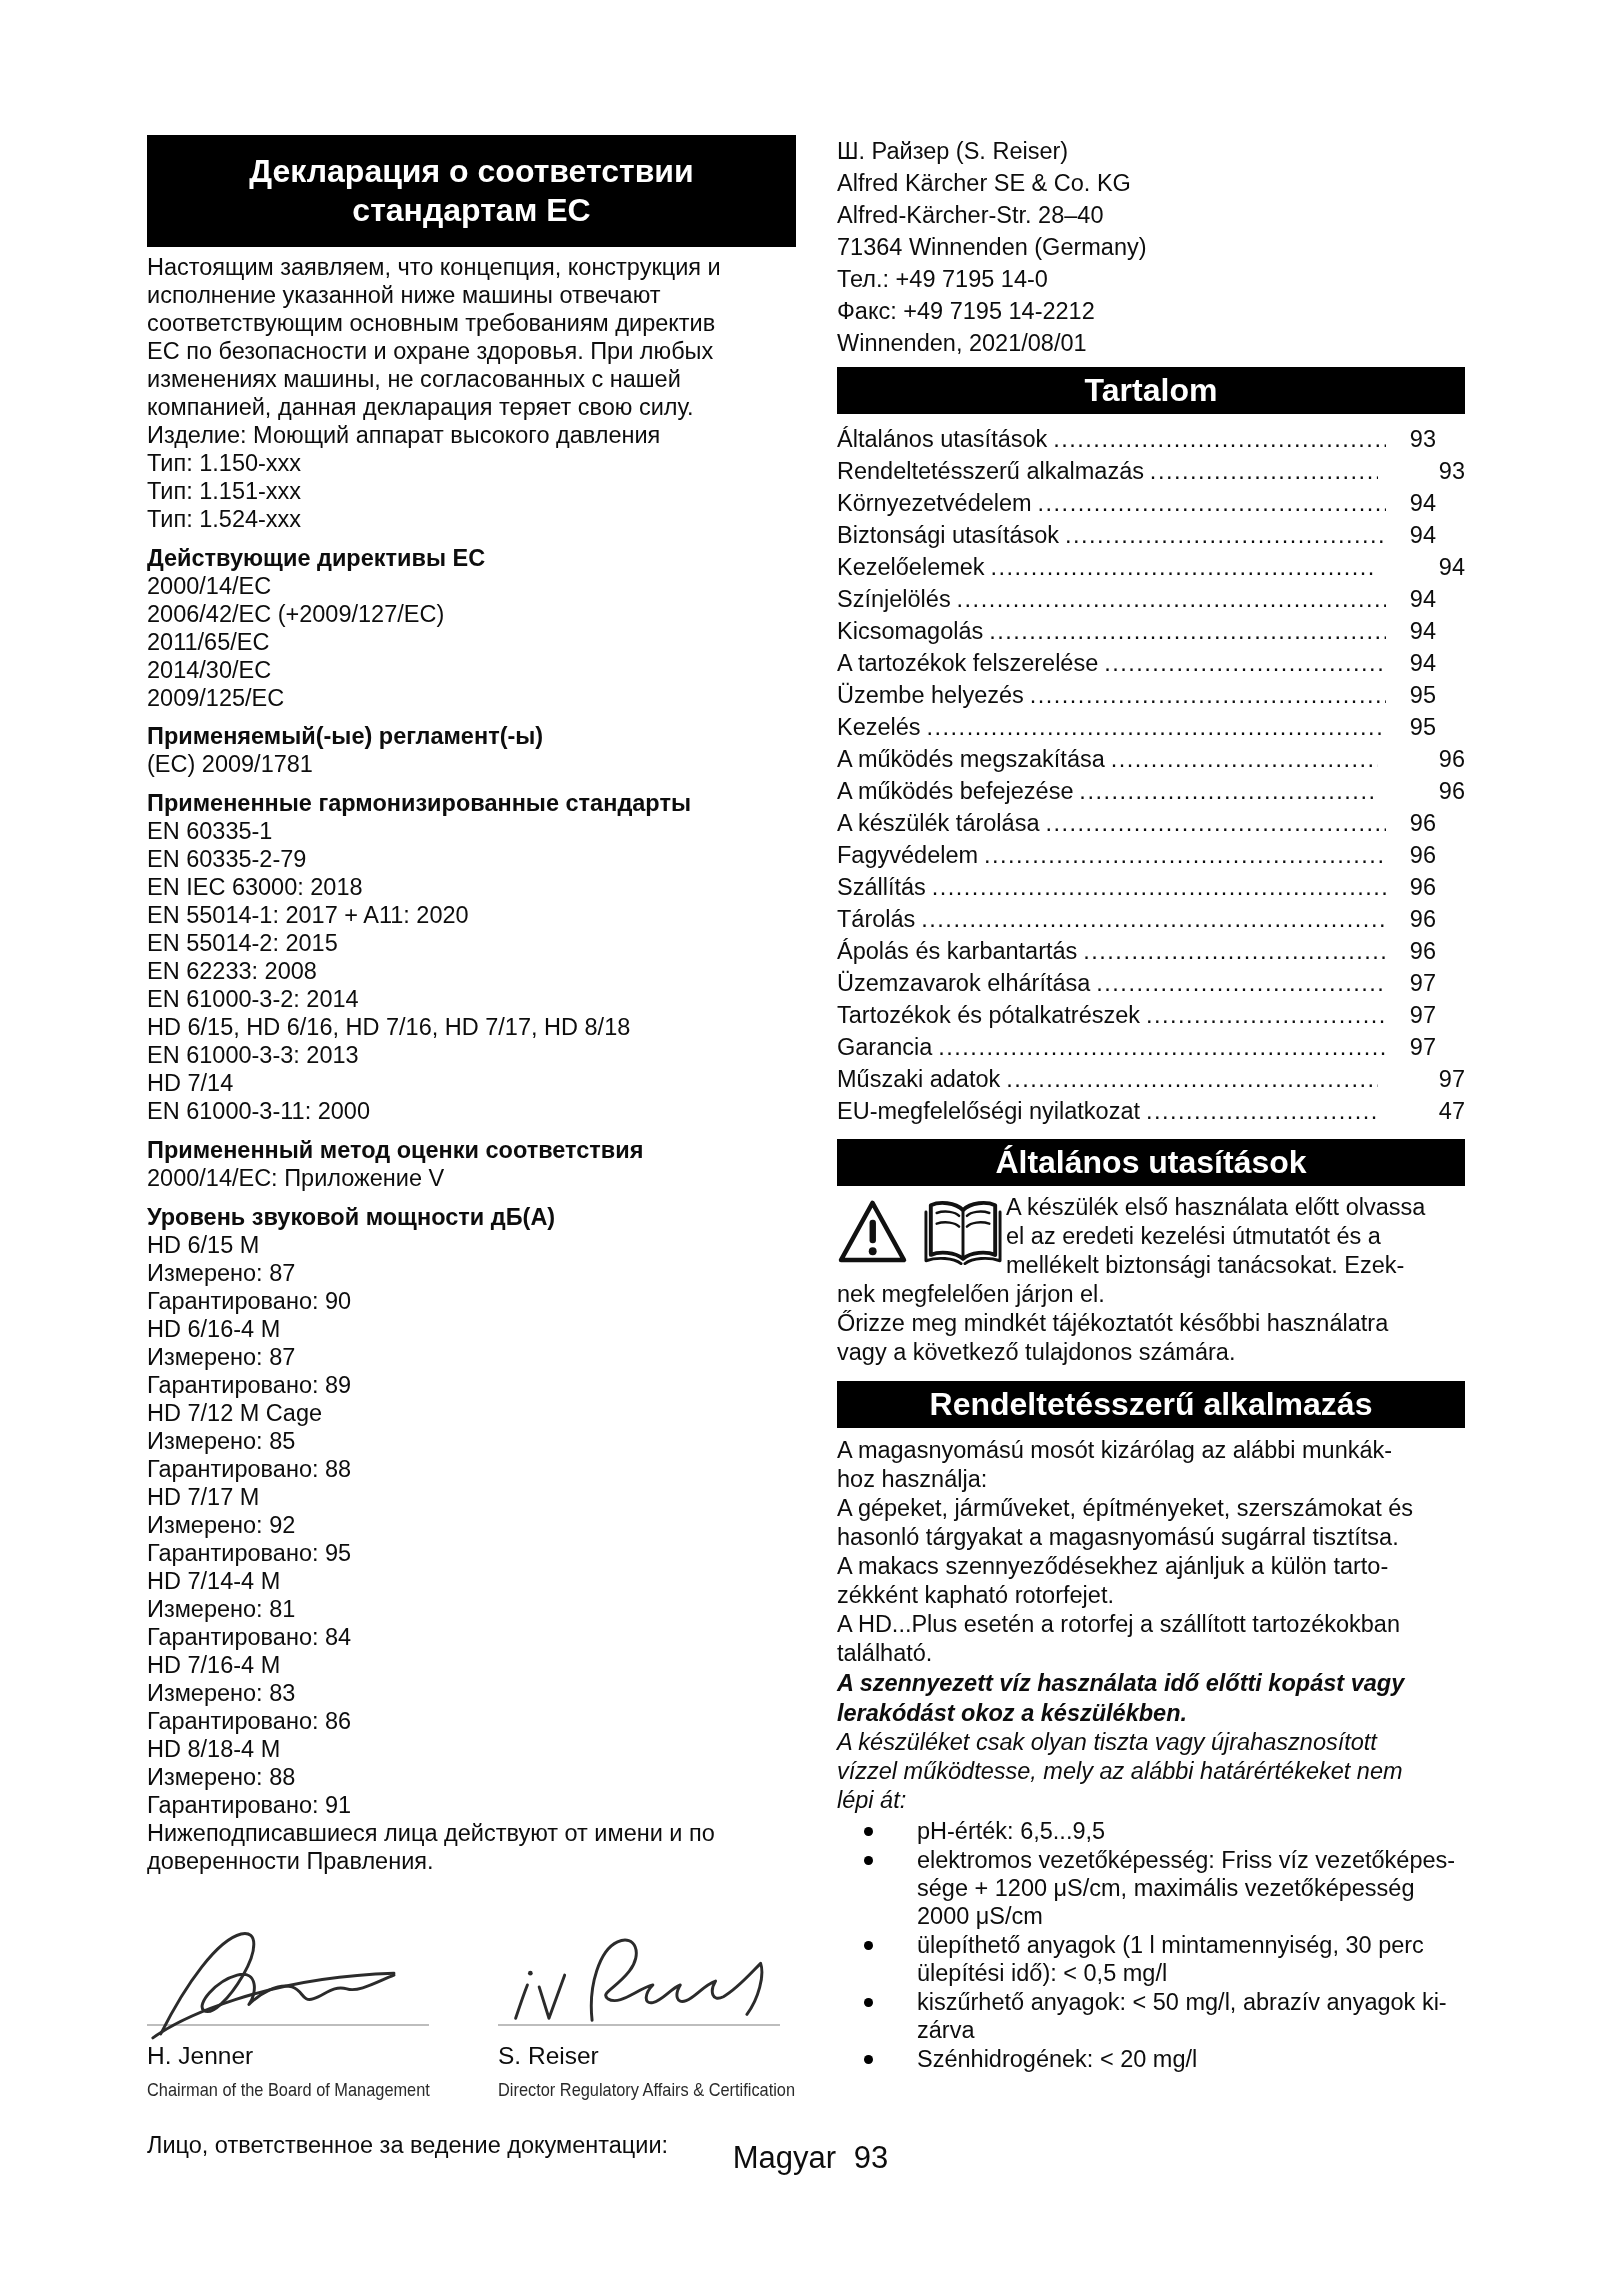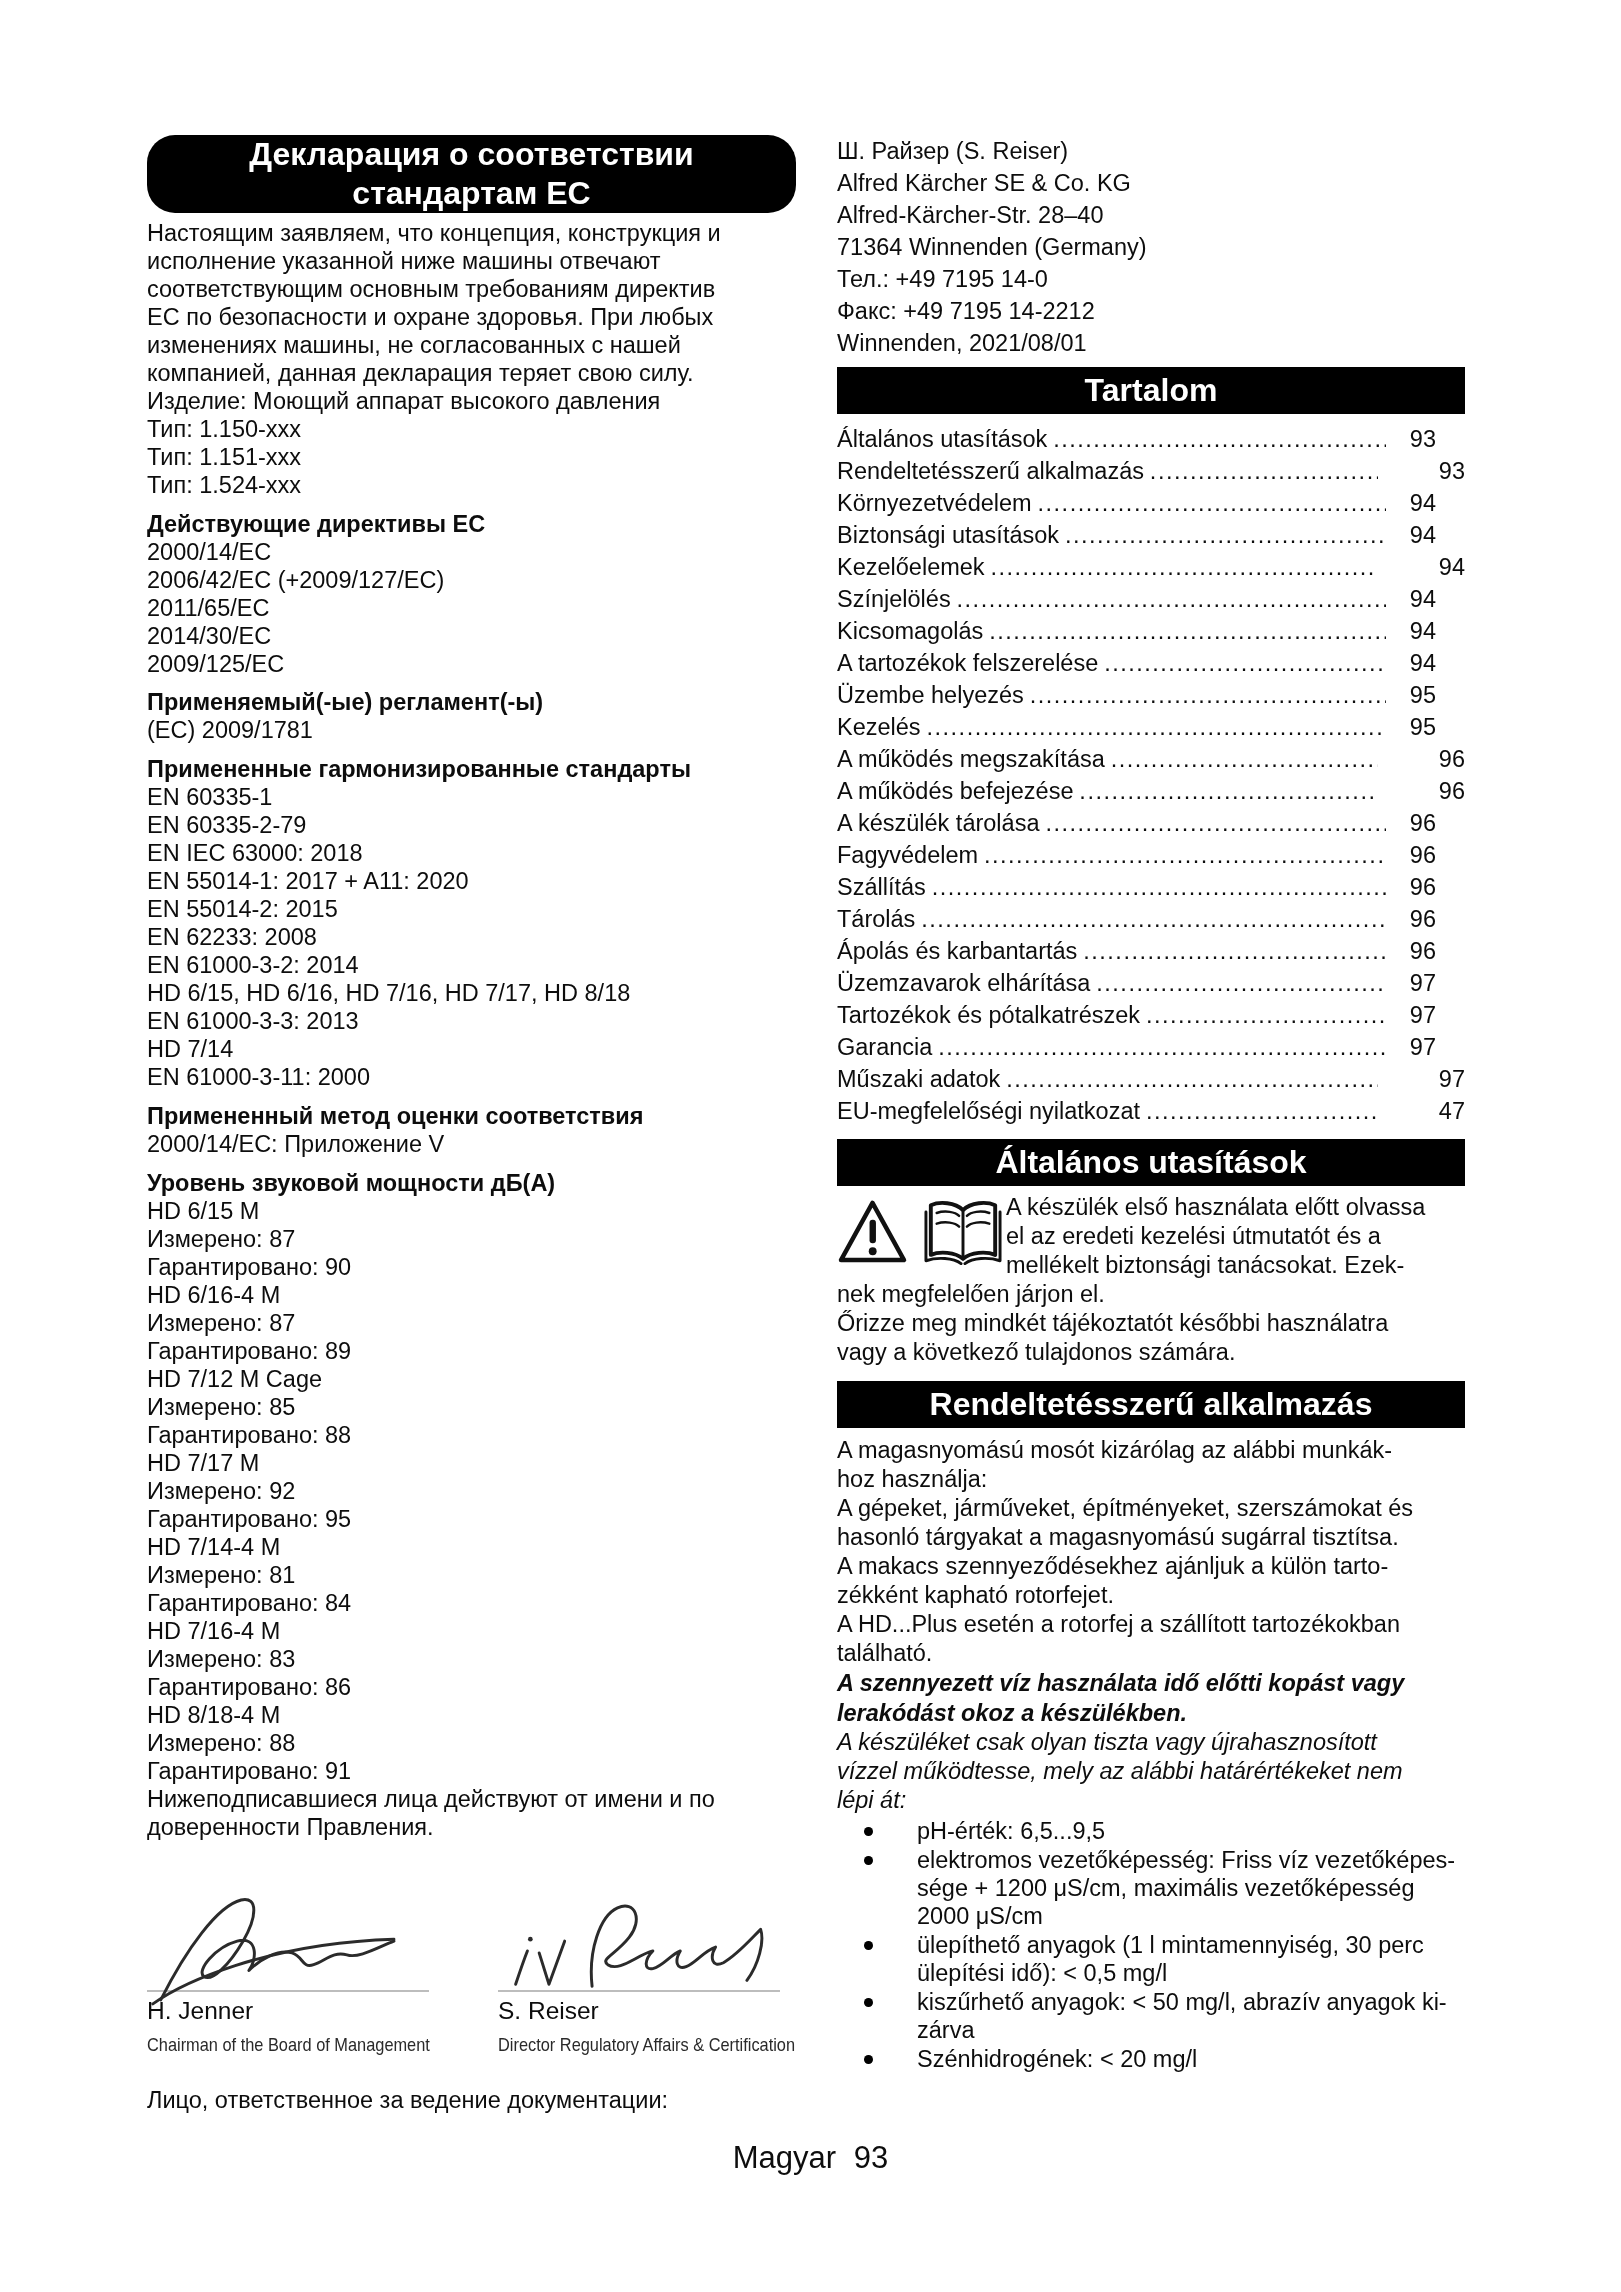--- a/index.html
+++ b/index.html
@@ -18,31 +18,31 @@
     gap:41px;
   }
   .col-left{width:649px;flex:0 0 649px;}
   .col-right{width:628px;flex:0 0 628px;}
   .prel{white-space:pre-line;}
   
   .bar{
     background:#000;color:#fff;font-weight:bold;
     text-align:center;font-size:32px;
   }
-  .bar.two-line{line-height:39px;padding:0 0;border-radius:28px;}
+  .bar.two-line{line-height:39px;padding:17px 0;}
   .bar.one-line{line-height:47px;height:47px;text-align:center;}
   
   .col-left{line-height:28px;}
   .decl-body{margin-top:5.9px;}
   .subhead{font-weight:bold;margin-top:10.8px;}
   .sig-row{display:flex;gap:57px;margin-top:49px;}
   .sig{width:294px;}
   .sig svg{display:block;height:116px;width:100%;}
   .sig-line{border-top:2px solid #bdbdbd;margin-top:-15.7px;width:96%;}
-  .sig-name{font-size:24.5px;margin-top:5px;}
+  .sig-name{font-size:24.5px;margin-top:16px;}
   .sig-title{
     font-size:18.6px;color:#2a2a2a;margin-top:5.9px;
     transform:scaleX(0.88);transform-origin:left center;
     white-space:nowrap;letter-spacing:0px;
   }
   .doc-person{margin-top:27.4px;}
   
   .address{line-height:32px;}
   .toc{margin-top:8.8px;}
   .toc-row{display:flex;align-items:baseline;line-height:32px;}

